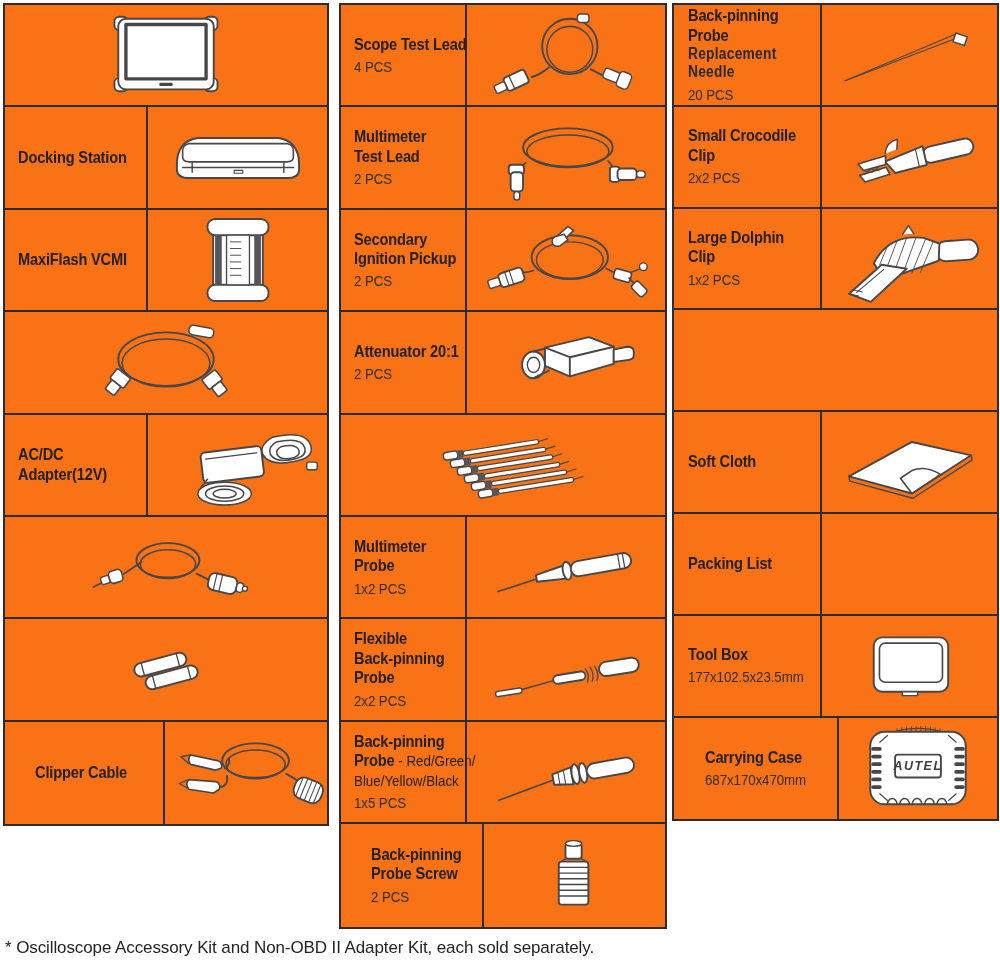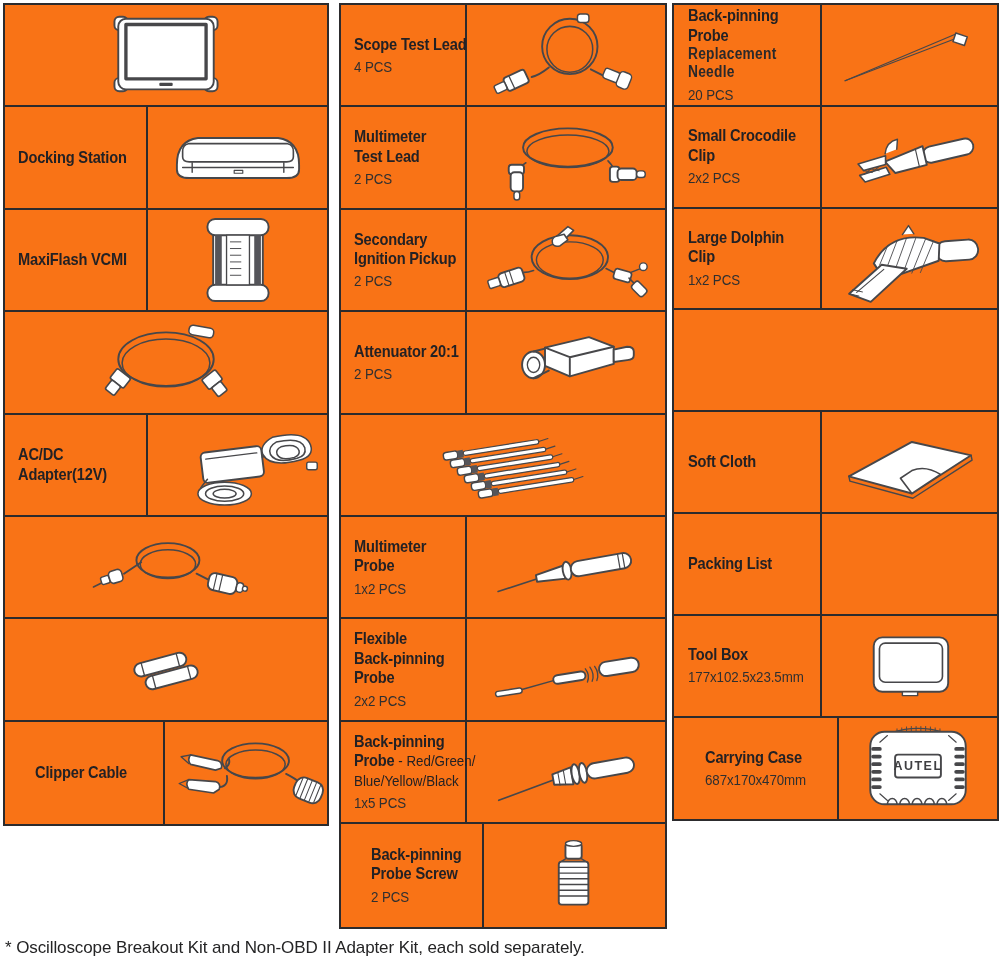--- a/index.html
+++ b/index.html
@@ -9,21 +9,21 @@
   #table-left{left:3px;width:322px;}
   #table-middle{left:339px;width:324px;}
   #table-right{left:672px;width:323px;}
   .row{display:flex;height:102.4px;border-bottom:2px solid #2c2b2d;box-sizing:border-box;}
   #table-right .row{height:101.8px;}
   .row:last-child{border-bottom:none;margin-left:17px;}
   .cell{box-sizing:border-box;}
   .cell.label{width:143px;flex:none;border-right:2px solid #2c2b2d;display:flex;flex-direction:column;justify-content:center;padding:2px 4px 2px 13px;}
   #table-middle .cell.label{width:126px;}
   #table-right .cell.label{width:148px;padding-left:14px;}
-  .cell.image{flex:1;display:flex;align-items:center;justify-content:center;overflow:hidden;}
+  .cell.image{flex:1;display:flex;align-items:center;justify-content:center;overflow:hidden;font-style:italic;}
   .label-text{transform:scaleX(0.86);transform-origin:0 50%;width:116%;}
   .item-name{font-weight:bold;font-size:17px;line-height:1.14;letter-spacing:-0.2px;color:#232124;}
   .item-name span{white-space:pre;}
   .item-name .suffix{font-weight:normal;font-size:15.5px;letter-spacing:0;}
   .item-name2{font-weight:bold;font-size:16px;line-height:1.14;letter-spacing:0.3px;white-space:pre;color:#2a292b;}
   .item-qty{font-weight:normal;font-size:15.5px;margin-top:4px;white-space:pre;color:#2f2f30;letter-spacing:-0.1px;}
   .illus{position:relative;display:flex;align-items:center;justify-content:center;}
   .illus svg{width:168px;height:90px;display:block;}
   .case-logo{position:absolute;left:50%;top:47%;transform:translate(-50%,-50%);font-weight:bold;font-size:12.5px;letter-spacing:1.5px;color:#3f3f42;}
   .footnote{position:absolute;left:5px;top:938px;font-size:17px;color:#242425;letter-spacing:-0.1px;}
@@ -584,14 +584,14 @@
                 <path d="M128 27 h7 M128 35 h7 M128 43 h7 M128 51 h7 M128 59 h7 M128 67 h7"></path>
               </g>
               <rect x="64" y="33" width="48" height="24" rx="3" fill="#fff"></rect>
               <path d="M56 85 a5 6 0 0 1 10 0 M69 85 a5 6 0 0 1 10 0 M82 85 a5 6 0 0 1 10 0 M95 85 a5 6 0 0 1 10 0 M108 85 a5 6 0 0 1 10 0" stroke-width="1.6"></path>
             </svg>
             <span class="case-logo">AUTEL</span>
           </div>
         </div>
       </div>
     </div>
-  <div class="footnote">* Oscilloscope Breakout Kit and Non-OBD II Adapter Kit, each sold separately.</div>
+  <div class="footnote">* Oscilloscope Accessory Kit and Non-OBD II Adapter Kit, each sold separately.</div>
 </div>
 
 </body></html>

